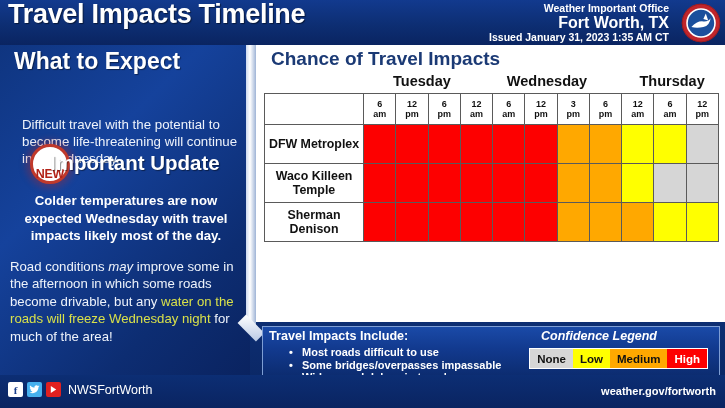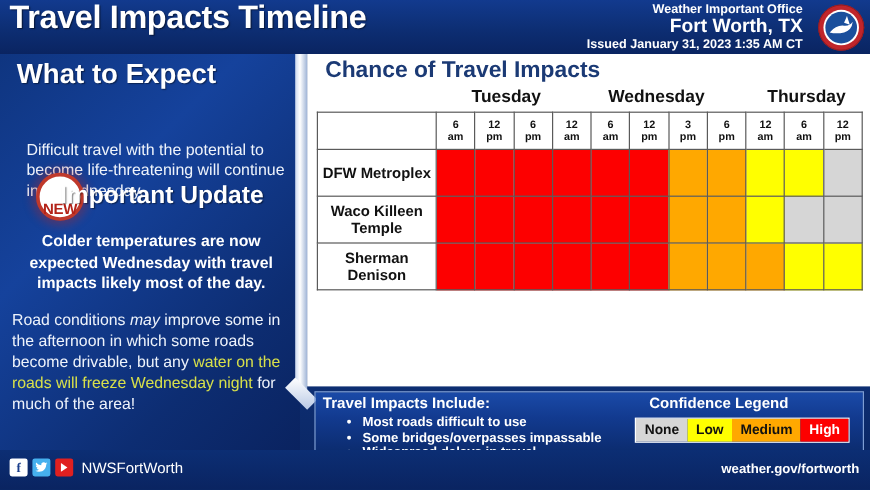--- a/index.html
+++ b/index.html
@@ -93,21 +93,21 @@
   .bpanel{position:absolute;left:262px;top:326px;width:458px;height:55px;
     background:linear-gradient(180deg,#1a4aa8 0%,#123a8f 40%,#0b2a6b 100%);
     border:1px solid #7e9ed4;box-sizing:border-box;}
   .bp-title{position:absolute;left:6px;top:2px;font-size:12.6px;font-weight:bold;
     color:#ffffff;}
   .bp-list{position:absolute;left:26px;top:19px;}
   .bp-li{font-size:11px;font-weight:bold;color:#ffffff;line-height:12.6px;
     white-space:nowrap;}
   .bp-li .bullet{display:inline-block;width:13px;color:#ffffff;}
   .leg-title{position:absolute;right:62px;top:2px;font-size:12.5px;font-weight:bold;
-    color:#ffffff;text-align:center;}
+    font-style:italic;color:#ffffff;text-align:center;}
   .legend{position:absolute;right:11px;top:21px;display:flex;height:21px;
     border:1px solid #ffffff;box-sizing:border-box;}
   .lg{display:flex;align-items:center;justify-content:center;font-size:11.5px;
     font-weight:bold;padding:0 7px;height:100%;}
   .lg-none{background:#d6d6d6;color:#111;}
   .lg-low{background:#ffff00;color:#111;}
   .lg-med{background:#ffa800;color:#111;}
   .lg-high{background:#fd0000;color:#ffffff;}
 </style>
 </head>

